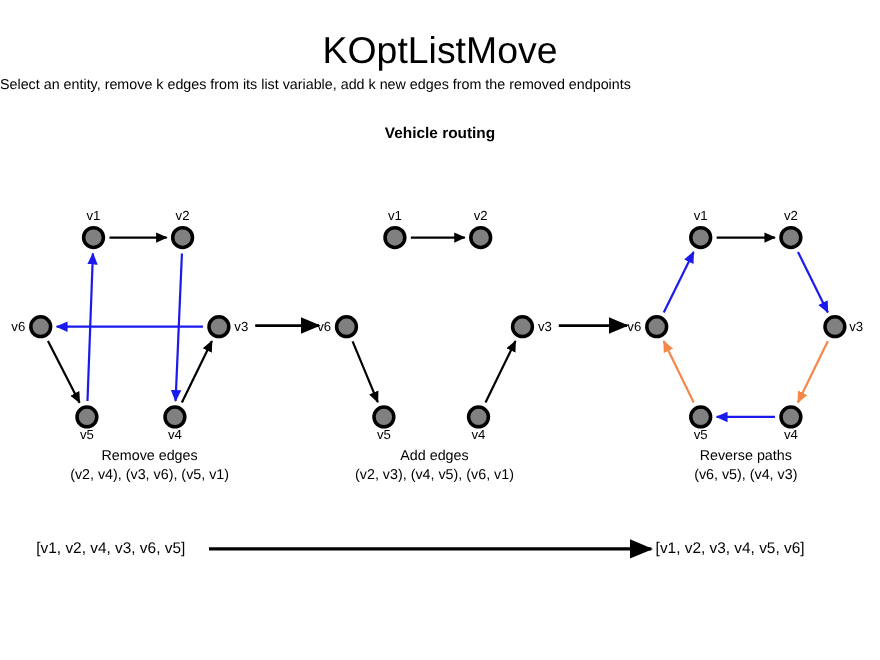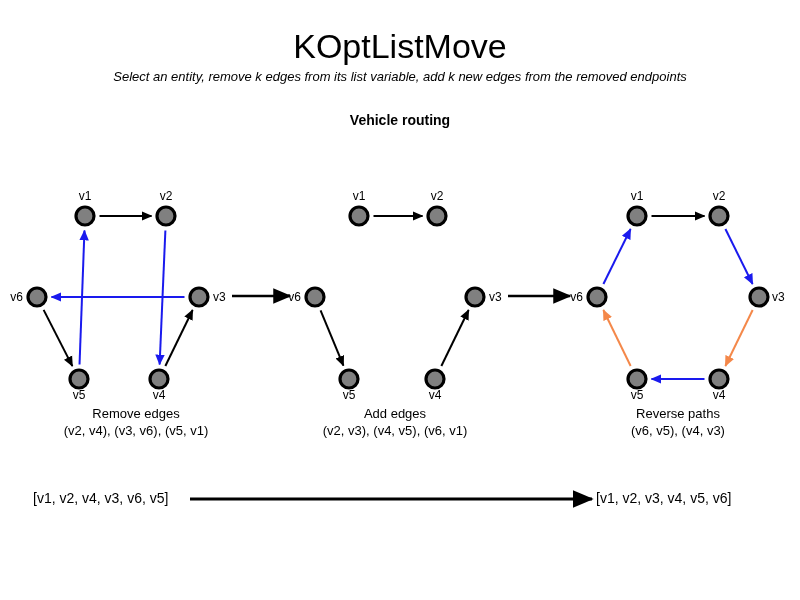--- a/index.html
+++ b/index.html
@@ -32,25 +32,24 @@
     font-weight: 400;
     letter-spacing: 0px;
     line-height: 40px;
     color: #000;
   }
   .subtitle {
     position: absolute;
     left: 0;
     top: 68px;
     width: 800px;
-    text-align: center;
+    text-align: left;
     font-size: 13px;
     line-height: 18px;
     color: #000;
-    font-style: italic;
   }
   .section-label {
     position: absolute;
     left: 0;
     top: 110px;
     width: 800px;
     text-align: center;
     font-size: 14px;
     line-height: 20px;
     color: #000;

